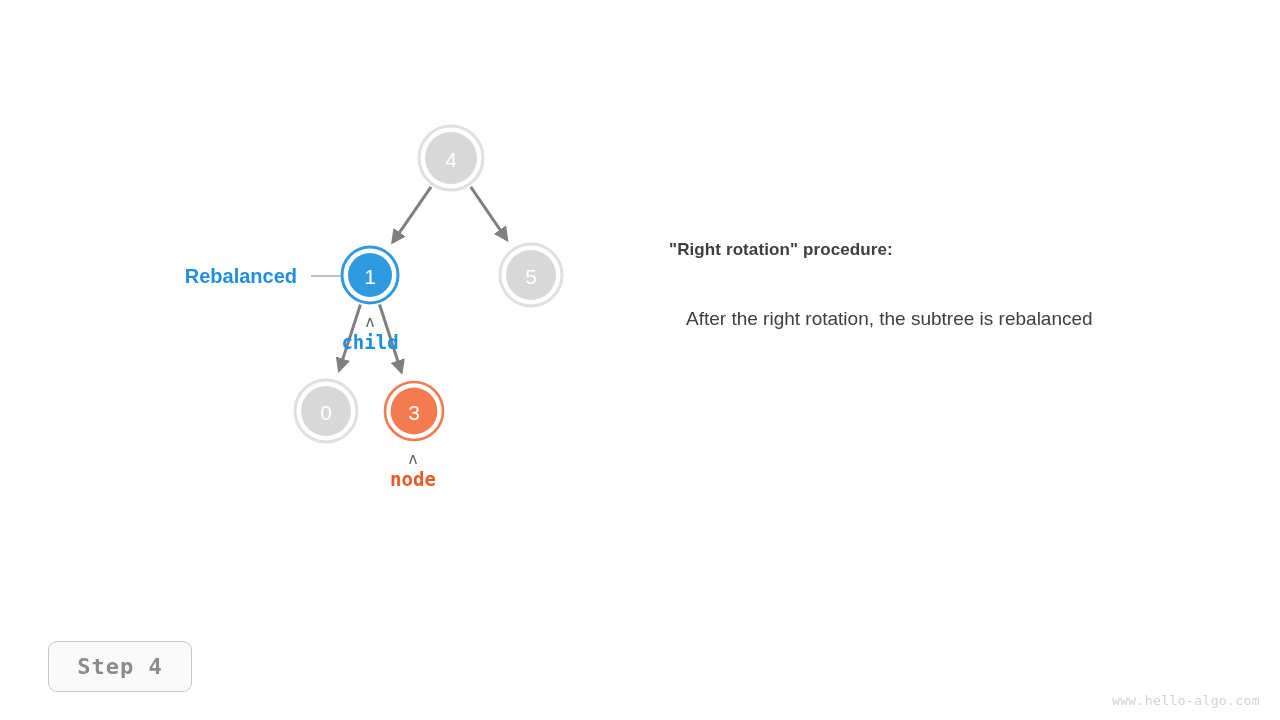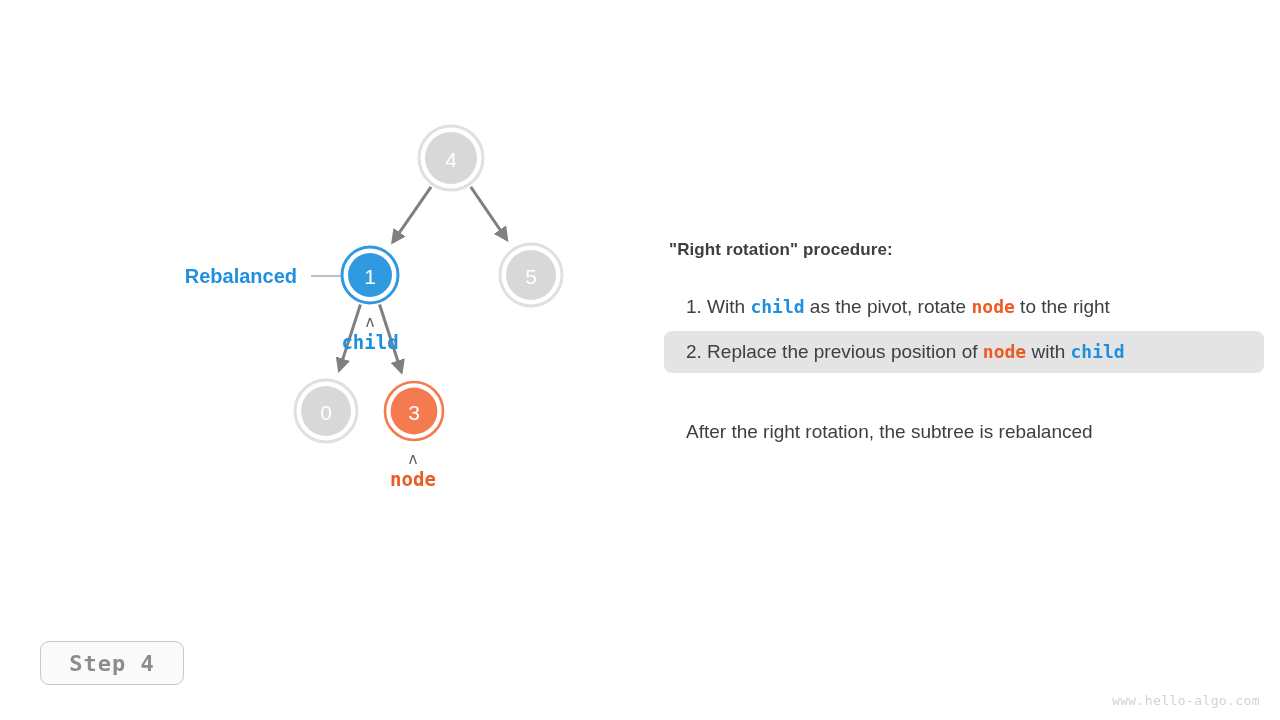--- a/index.html
+++ b/index.html
@@ -97,24 +97,24 @@
   #conclusion {
     font-size: 19px;
     color: #3c4043;
     margin: 48px 0 16px 22px;
     white-space: nowrap;
   }
 
   
   #step-badge {
     position: absolute;
-    left: 40px;
+    left: 48px;
     top: 641px;
     width: 144px;
-    height: 44px;
+    height: 51px;
     box-sizing: border-box;
     border: 1.4px solid #c8c8c8;
     border-radius: 9px;
     background: #fafafa;
     display: flex;
     align-items: center;
     justify-content: center;
     font-family: "DejaVu Sans Mono", monospace;
     font-size: 22px;
     font-weight: bold;
@@ -183,22 +183,18 @@
   <g id="pointer-layer">
       <text x="370" y="322" class="pointer-caret">ʌ</text>
       <text x="370" y="342" fill="#1f8fdf" class="pointer-label">child</text>
       <text x="413" y="459" class="pointer-caret">ʌ</text>
       <text x="413" y="479" fill="#ec5b24" class="pointer-label">node</text>
     </g>
 </svg>
 
 <div id="text-panel">
   <div id="procedure-heading">"Right rotation" procedure:</div>
-  <div id="steps-container">
-      <div class="step-row"><span>1. With </span><span class="kw-child">child</span><span> as the pivot, rotate </span><span class="kw-node">node</span><span> to the right</span></div>
-      <div class="step-row highlighted"><span>2. Replace the previous position of </span><span class="kw-node">node</span><span> with </span><span class="kw-child">child</span></div>
-    </div>
   <div id="conclusion">After the right rotation, the subtree is rebalanced</div>
 </div>
 
 <div id="step-badge">Step 4</div>
 
 <div id="watermark">www.hello-algo.com</div>
 
 </body></html>

